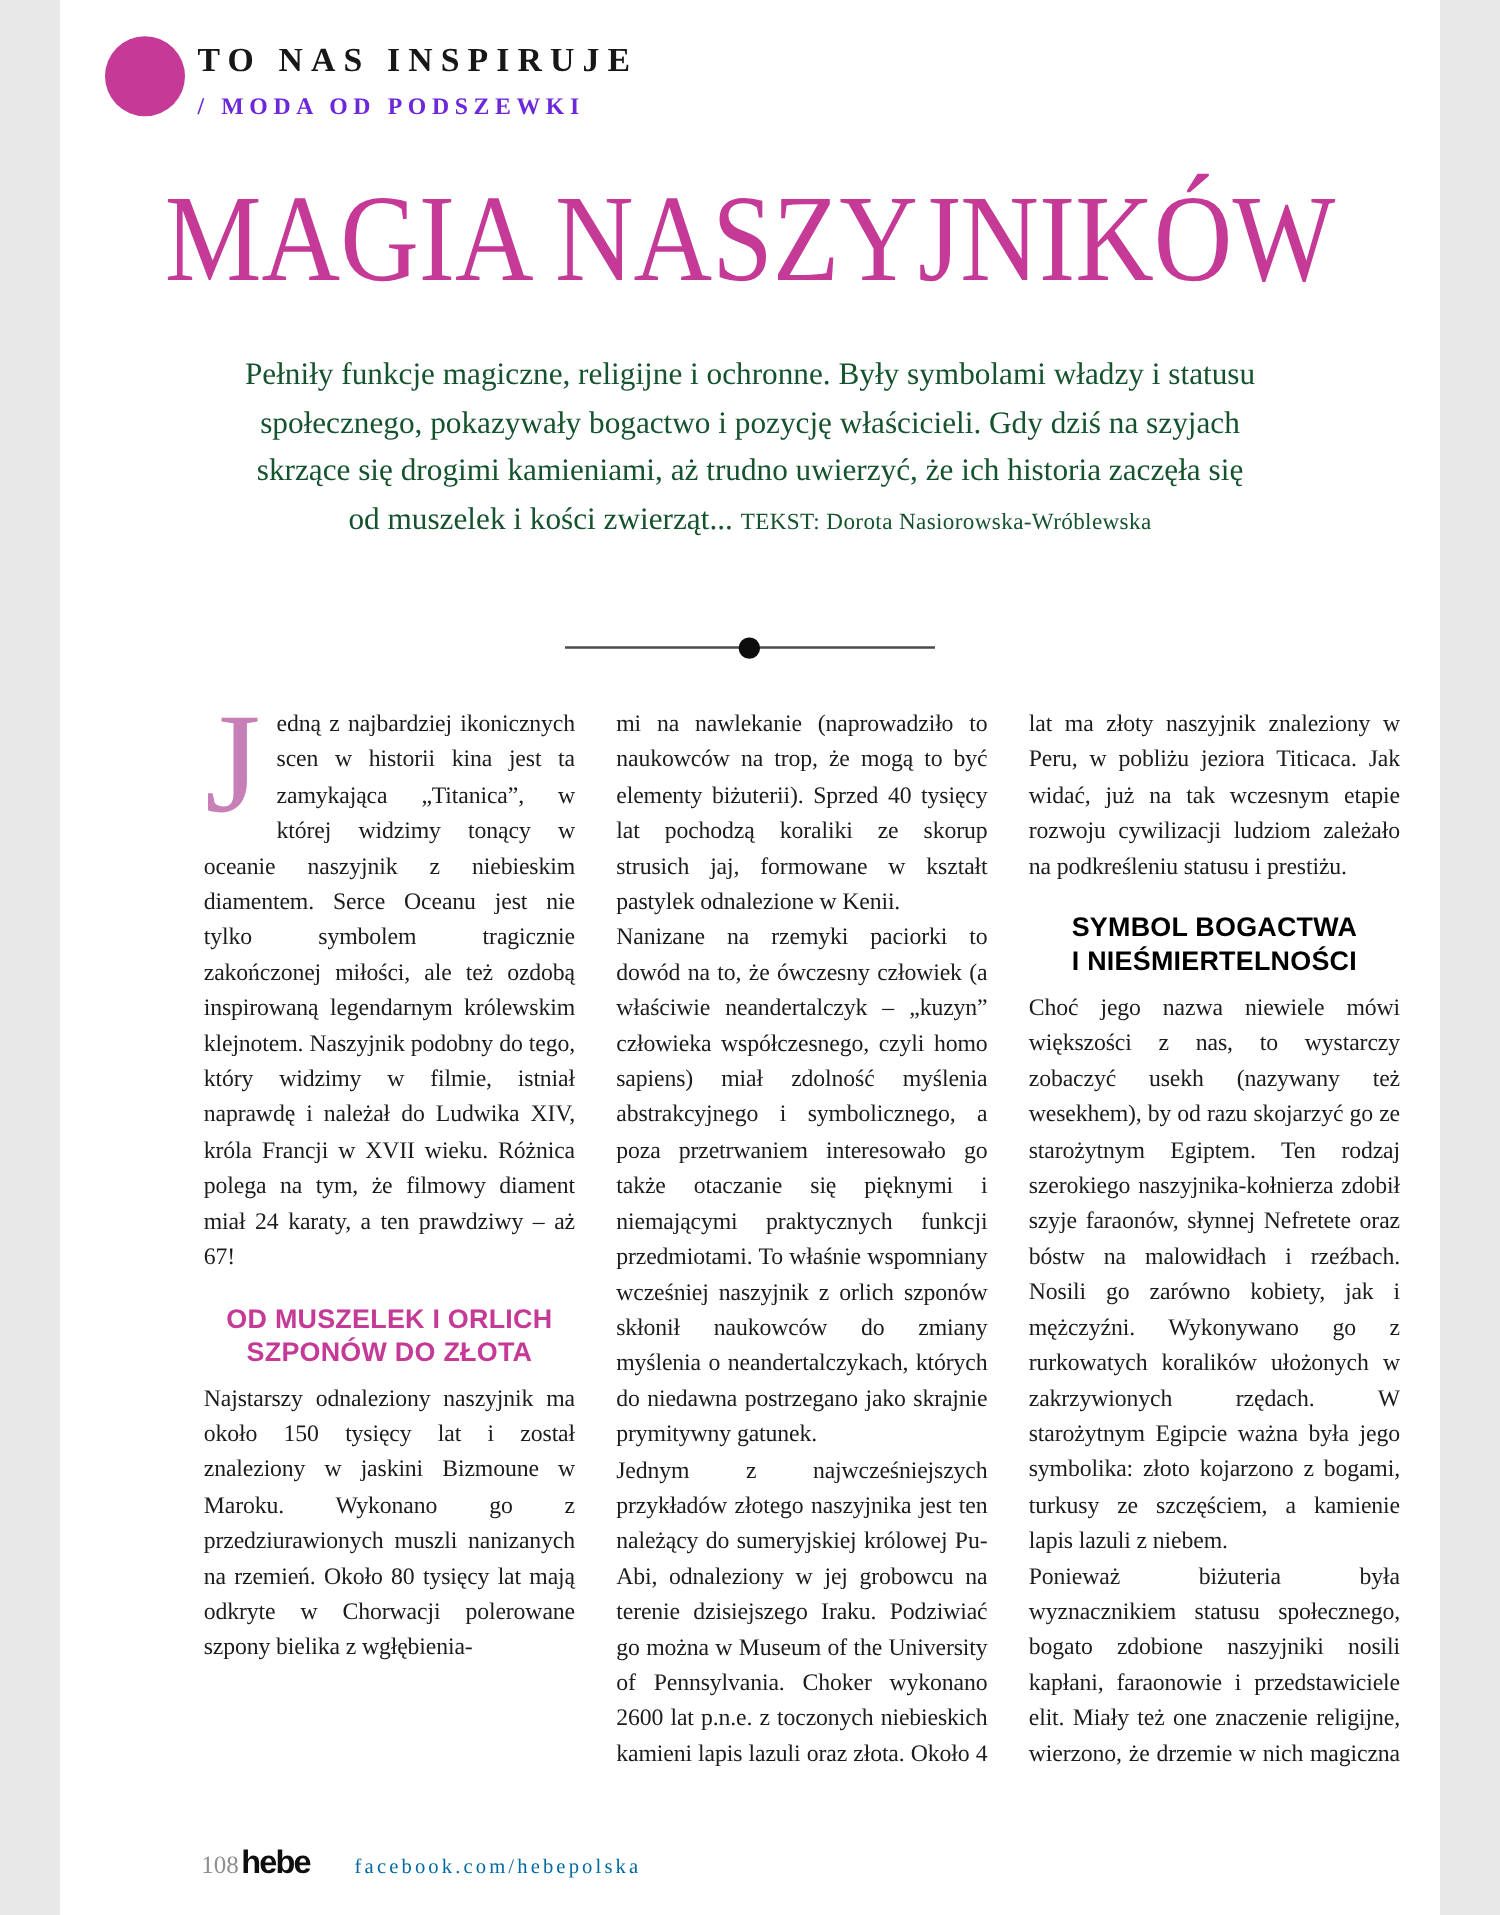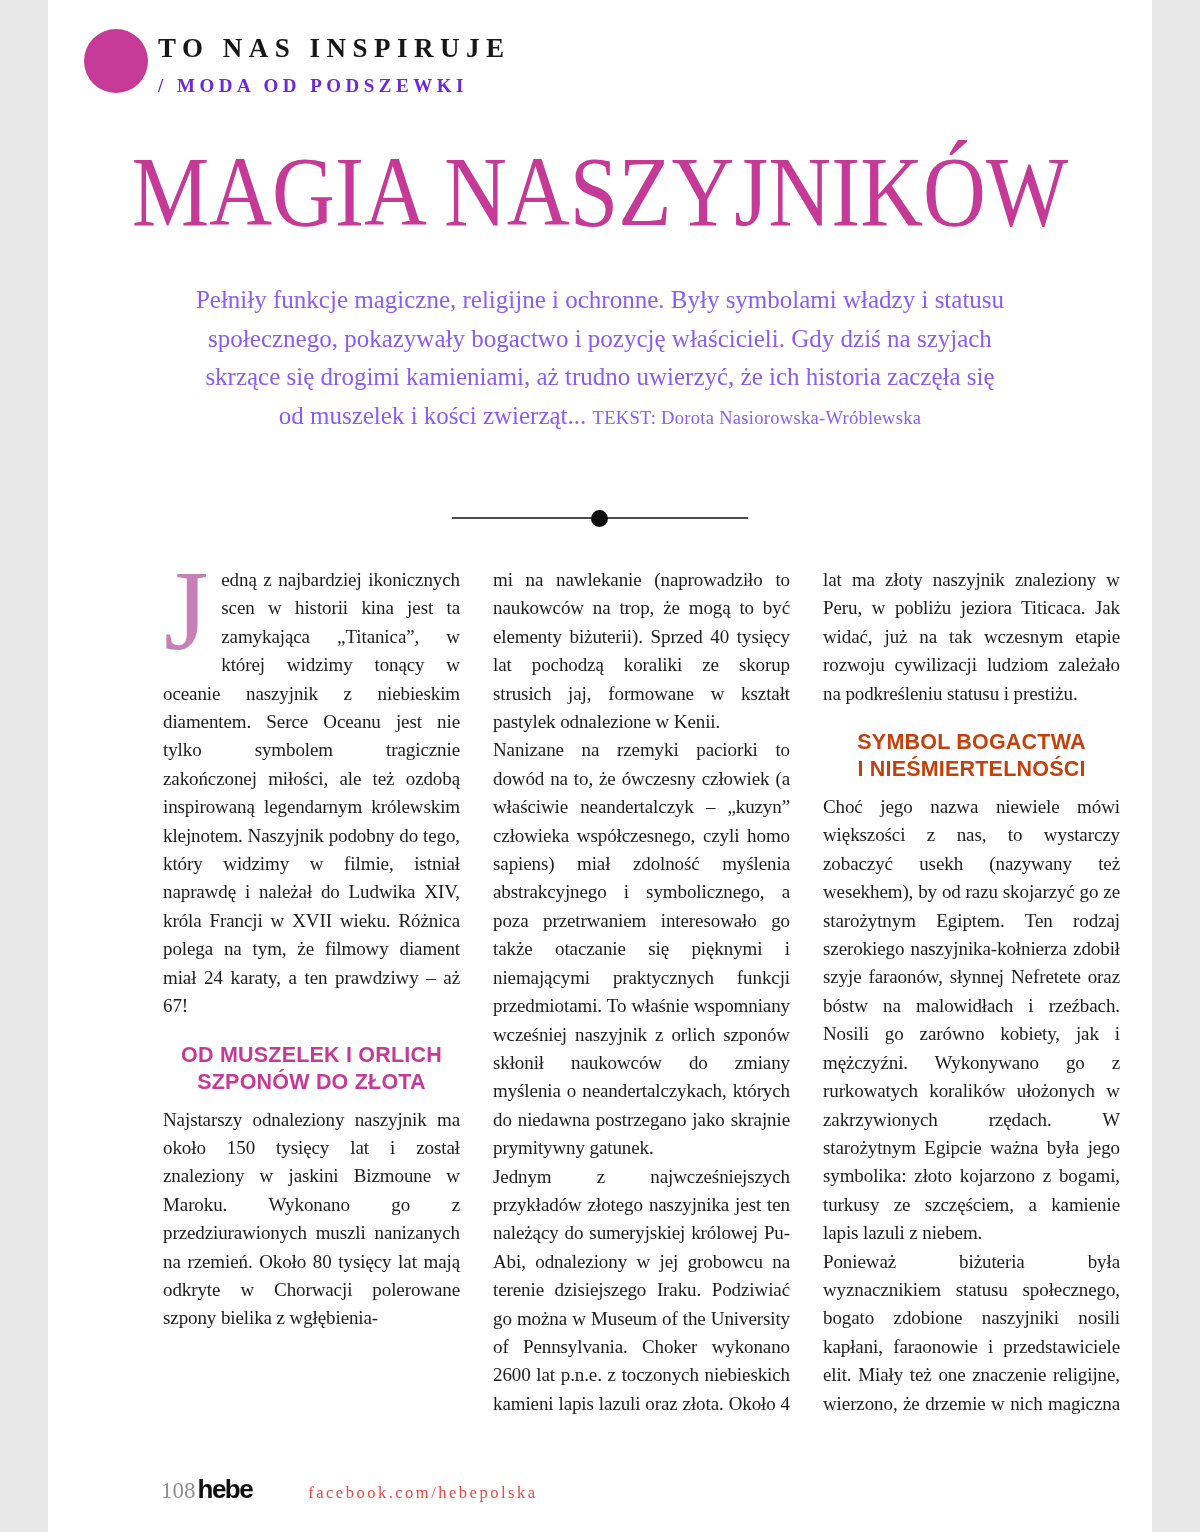--- a/index.html
+++ b/index.html
@@ -33,21 +33,21 @@
     position:absolute;top:138px;left:0;width:100%;
     margin:0;text-align:center;
     font-family:"Liberation Serif", serif;
     font-weight:normal;font-size:99px;line-height:1.1;
     transform:scaleX(0.88);transform-origin:center;
     white-space:nowrap;
   }
   
   .intro{
     position:absolute;top:281px;left:0;width:100%;
-    text-align:center;color:#8b5cf6;
+    text-align:center;color:#14532d;
     font-size:25px;line-height:38.5px;
   }
   .byline{font-size:18.5px;letter-spacing:0.3px;font-family:Liberation Serif, serif;}
   
   .divider{
     position:absolute;top:509px;left:0;width:100%;
     display:flex;justify-content:center;
   }
   .divider-line{
     position:relative;width:296px;height:0;
@@ -81,30 +81,30 @@
     margin:21px 0 10px;
     font-family:"Liberation Sans", sans-serif;
     font-weight:bold;font-size:21.5px;line-height:27px;
     text-align:center;letter-spacing:0.2px;
   }
   
   .footer{
     position:absolute;left:113px;top:1474px;
     display:flex;align-items:baseline;
   }
-  .pagenum{font-size:23px;color:#8f8f8f;}
+  .pagenum{font-size:20px;color:#8f8f8f;}
   .logo{
     margin-left:2px;
     font-family:"Liberation Sans", sans-serif;
     font-weight:bold;font-size:26px;color:#0f0f0f;
     letter-spacing:-1.5px;
   }
   .social{
-    margin-left:56px;
-    font-size:16.5px;color:#ef4444;letter-spacing:2.5px;
+    margin-left:36px;
+    font-size:16.5px;color:#0369a1;letter-spacing:2.5px;
   }
 </style>
 </head>
 <body>
 
 <div class="page">
 
   <span class="brand-dot" style="background: rgb(196, 58, 150);"></span>
 
   <div class="kicker">
@@ -135,21 +135,21 @@
         <h3 class="subhead" style="color: rgb(196, 58, 150);">OD MUSZELEK I ORLICH<br>SZPONÓW DO ZŁOTA</h3>
         <p class="para">Najstarszy odnaleziony naszyjnik ma około 150 tysięcy lat i został znaleziony w jaskini Bizmoune w Maroku. Wykonano go z przedziurawionych muszli nanizanych na rzemień. Około 80 tysięcy lat mają odkryte w Chorwacji polerowane szpony bielika z wgłębienia-</p>
       </div>
       <div class="col">
         <p class="para">mi na nawlekanie (naprowadziło to naukowców na trop, że mogą to być elementy biżuterii). Sprzed 40 tysięcy lat pochodzą koraliki ze skorup strusich jaj, formowane w kształt pastylek odnalezione w Kenii.</p>
         <p class="para">Nanizane na rzemyki paciorki to dowód na to, że ówczesny człowiek (a właściwie neandertalczyk – „kuzyn” człowieka współczesnego, czyli homo sapiens) miał zdolność myślenia abstrakcyjnego i symbolicznego, a poza przetrwaniem interesowało go także otaczanie się pięknymi i niemającymi praktycznych funkcji przedmiotami. To właśnie wspomniany wcześniej naszyjnik z orlich szponów skłonił naukowców do zmiany myślenia o neandertalczykach, których do niedawna postrzegano jako skrajnie prymitywny gatunek.</p>
         <p class="para">Jednym z najwcześniejszych przykładów złotego naszyjnika jest ten należący do sumeryjskiej królowej Pu-Abi, odnaleziony w jej grobowcu na terenie dzisiejszego Iraku. Podziwiać go można w Museum of the University of Pennsylvania. Choker wykonano 2600 lat p.n.e. z toczonych niebieskich kamieni lapis lazuli oraz złota. Około 4 tysięcy</p>
       </div>
       <div class="col">
         <p class="para">lat ma złoty naszyjnik znaleziony w Peru, w pobliżu jeziora Titicaca. Jak widać, już na tak wczesnym etapie rozwoju cywilizacji ludziom zależało na podkreśleniu statusu i prestiżu.</p>
-        <h3 class="subhead" style="color: #c2410c;">SYMBOL BOGACTWA<br>I NIEŚMIERTELNOŚCI</h3>
+        <h3 class="subhead" style="color: #000000;">SYMBOL BOGACTWA<br>I NIEŚMIERTELNOŚCI</h3>
         <p class="para">Choć jego nazwa niewiele mówi większości z nas, to wystarczy zobaczyć usekh (nazywany też wesekhem), by od razu skojarzyć go ze starożytnym Egiptem. Ten rodzaj szerokiego naszyjnika-kołnierza zdobił szyje faraonów, słynnej Nefretete oraz bóstw na malowidłach i rzeźbach. Nosili go zarówno kobiety, jak i mężczyźni. Wykonywano go z rurkowatych koralików ułożonych w zakrzywionych rzędach. W starożytnym Egipcie ważna była jego symbolika: złoto kojarzono z bogami, turkusy ze szczęściem, a kamienie lapis lazuli z niebem.</p>
         <p class="para">Ponieważ biżuteria była wyznacznikiem statusu społecznego, bogato zdobione naszyjniki nosili kapłani, faraonowie i przedstawiciele elit. Miały też one znaczenie religijne, wierzono, że drzemie w nich magiczna moc, że zapewniają zdrowie i szczęście. Na</p>
       </div>
     </main>
 
   <footer class="footer">
     <span class="pagenum">108</span>
     <span class="logo">hebe</span>
     <span class="social">facebook.com/hebepolska</span>
   </footer>

